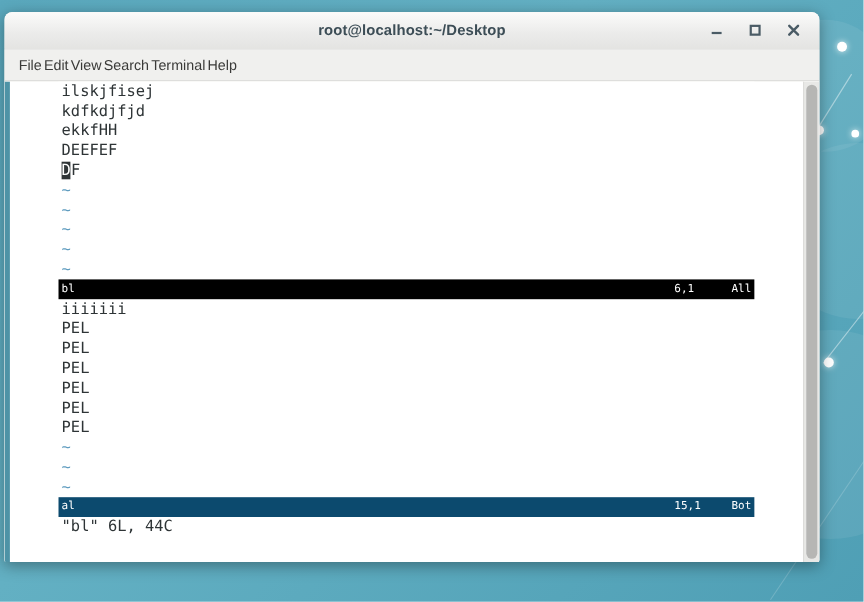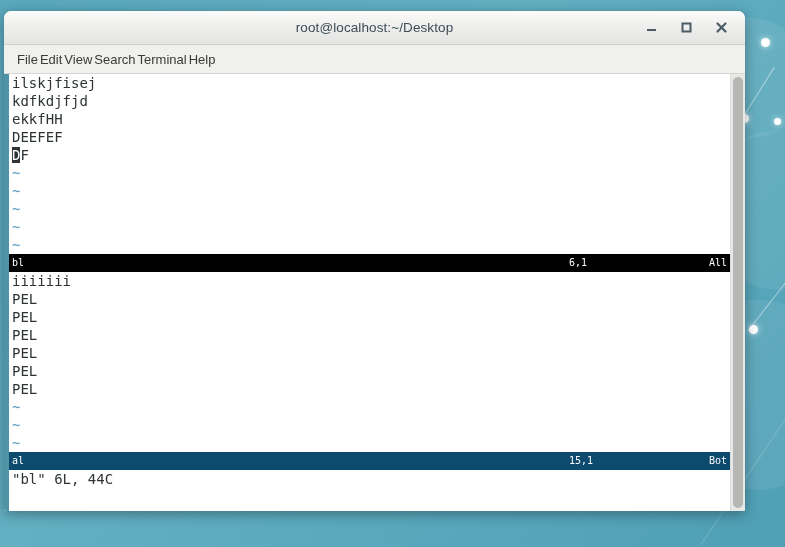--- a/index.html
+++ b/index.html
@@ -74,21 +74,21 @@
     background: linear-gradient(180deg, #fbfbfa 0%, #ececeb 55%, #e4e4e2 100%);
     border-bottom: 1px solid #d0d0ce;
     border-radius: 7px 7px 0 0;
     position: relative;
     display: flex;
     align-items: center;
     justify-content: center;
   }
   #window-title {
     font-size: 13.5px;
-    font-weight: normal;
+    font-weight: bold;
     color: #3c4d56;
     letter-spacing: 0.1px;
   }
   .wbtns {
     position: absolute;
     right: 8px;
     top: 0;
     height: 33px;
     display: flex;
     align-items: center;
@@ -122,20 +122,21 @@
     padding: 2px 1px;
   }
 
   
   #term-body {
     flex: 1 1 auto;
     display: flex;
     background: #ffffff;
     position: relative;
     overflow: hidden;
+    gap: 44px;
   }
   #term-left-edge {
     width: 5px;
     flex: 0 0 5px;
     background: #4e93a6;
   }
   #term-screen {
     flex: 1 1 auto;
     background: #ffffff;
     font-family: "DejaVu Sans Mono", "Liberation Mono", monospace;

